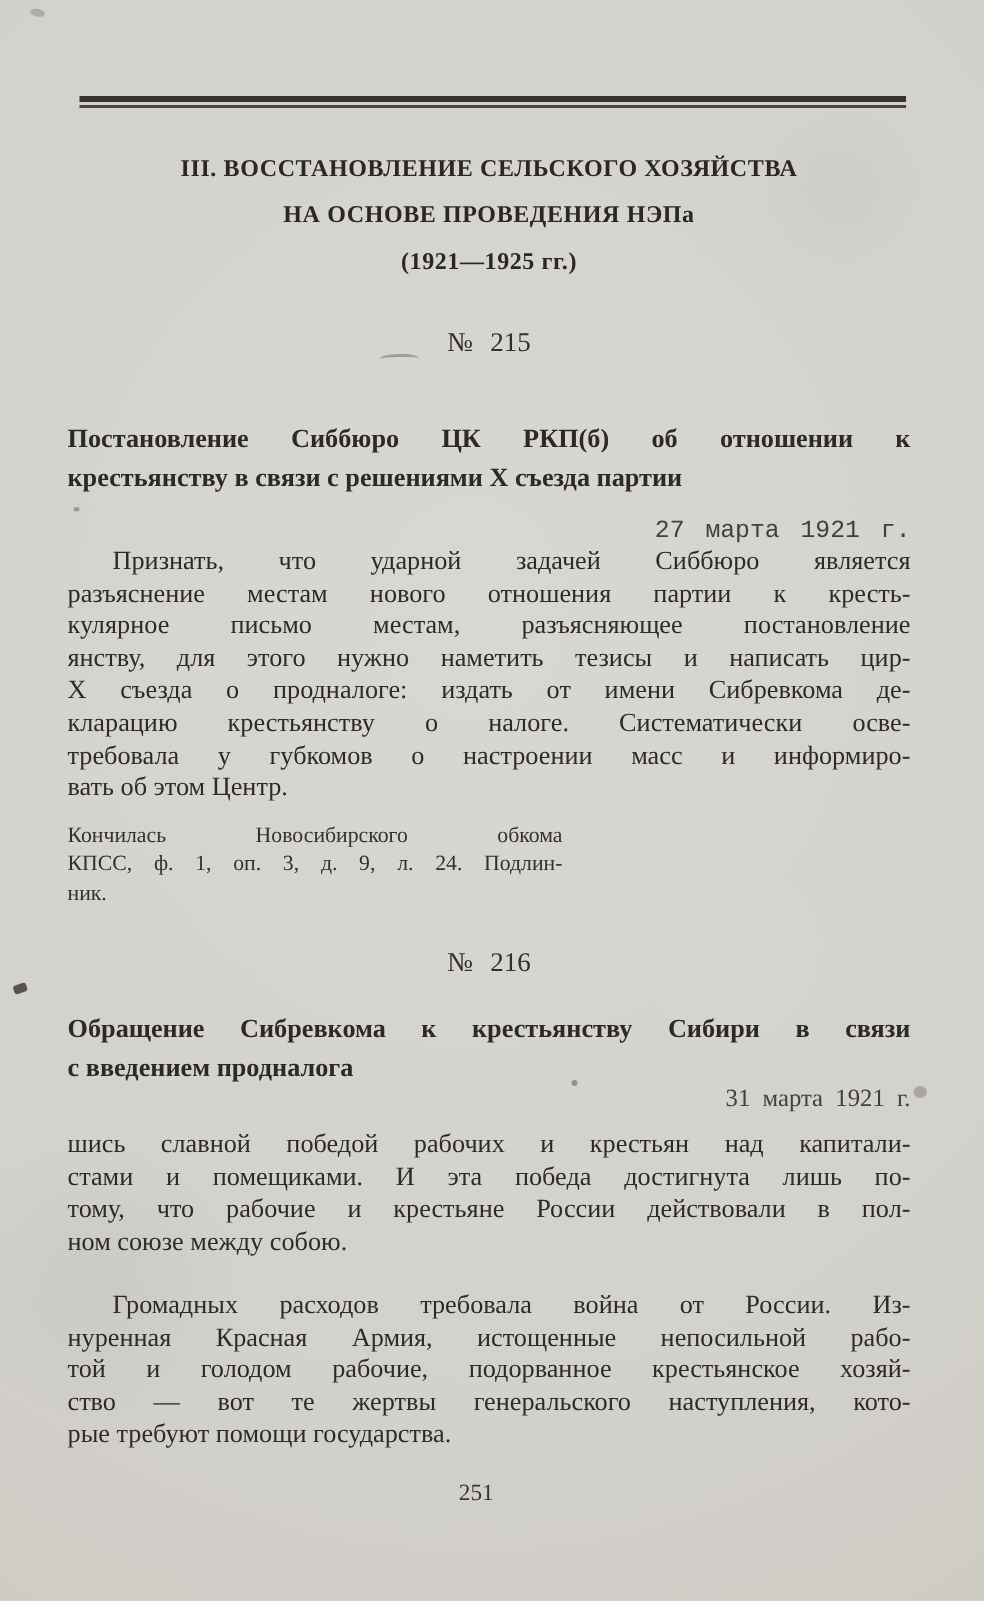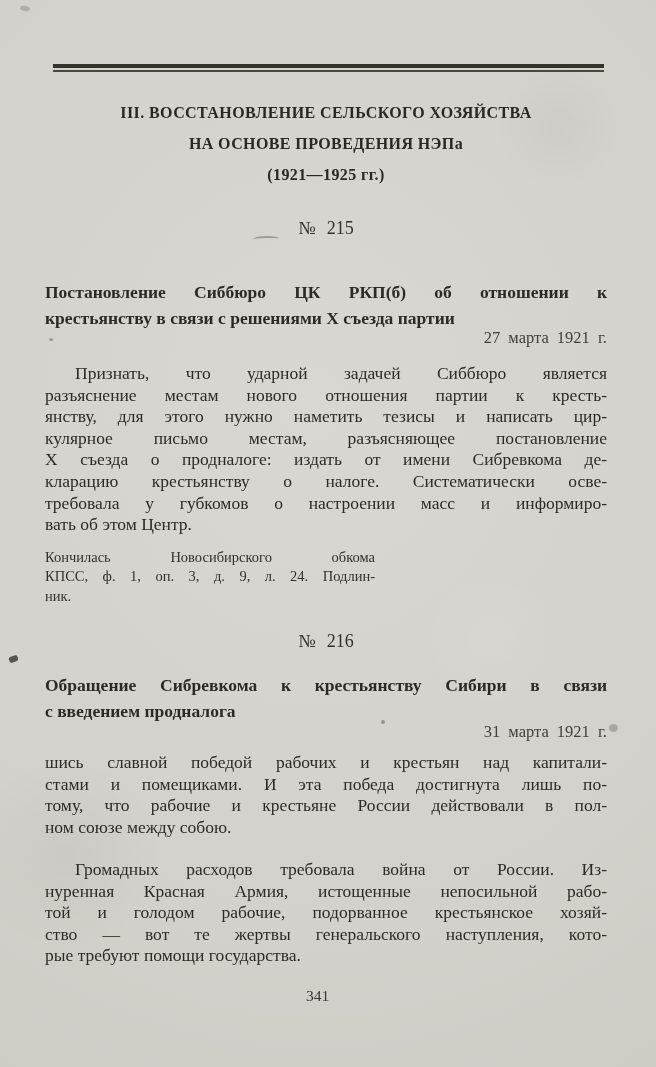--- a/index.html
+++ b/index.html
@@ -87,21 +87,21 @@
   
   .doc-date-row {
     position: absolute;
     left: 45px;
     width: 562px;
     text-align: right;
     font-size: 16.5px;
     word-spacing: 4px;
     color: #43403a;
   }
-  .date-215 { top: 328px; }
+  .date-215 { top: 344px; font-family: Liberation Mono, monospace; }
   .date-216 { top: 722px; }
 
   
   .para {
     position: absolute;
     left: 45px;
     width: 562px;
     font-size: 17.5px;
     line-height: 21.6px;
   }
@@ -172,22 +172,22 @@
     <div class="doc-heading head-215">
         <div class="tline first">Постановление Сиббюро ЦК РКП(б) об отношении к</div>
         <div class="tline last">крестьянству в связи с решениями X съезда партии</div>
       </div>
     <div class="doc-date-row date-215">
       <span>27 марта 1921 г.</span>
     </div>
     <div class="para para-215">
         <div class="tline first">Признать, что ударной задачей Сиббюро является</div>
         <div class="tline">разъяснение местам нового отношения партии к кресть-</div>
+        <div class="tline">кулярное письмо местам, разъясняющее постановление</div>
         <div class="tline">янству, для этого нужно наметить тезисы и написать цир-</div>
-        <div class="tline">кулярное письмо местам, разъясняющее постановление</div>
         <div class="tline">X съезда о продналоге: издать от имени Сибревкома де-</div>
         <div class="tline">кларацию крестьянству о налоге. Систематически осве-</div>
         <div class="tline">требовала у губкомов о настроении масс и информиро-</div>
         <div class="tline last">вать об этом Центр.</div>
       </div>
     <div class="source">
         <div class="tline first">Кончилась Новосибирского обкома</div>
         <div class="tline">КПСС, ф. 1, оп. 3, д. 9, л. 24. Подлин-</div>
         <div class="tline last">ник.</div>
       </div>
@@ -210,21 +210,21 @@
       </div>
     <div class="para para-216b">
         <div class="tline first">Громадных расходов требовала война от России. Из-</div>
         <div class="tline">нуренная Красная Армия, истощенные непосильной рабо-</div>
         <div class="tline">той и голодом рабочие, подорванное крестьянское хозяй-</div>
         <div class="tline">ство — вот те жертвы генеральского наступления, кото-</div>
         <div class="tline last">рые требуют помощи государства.</div>
       </div>
   </section>
 
-  <footer class="page-number">341</footer>
+  <footer class="page-number">251</footer>
 
   <div class="speck speck-a"></div>
   <div class="speck speck-b"></div>
   <div class="speck speck-c"></div>
   <div class="speck speck-d"></div>
   <div class="speck speck-e"></div>
   <div class="scratch"></div>
 
 </div>
 

